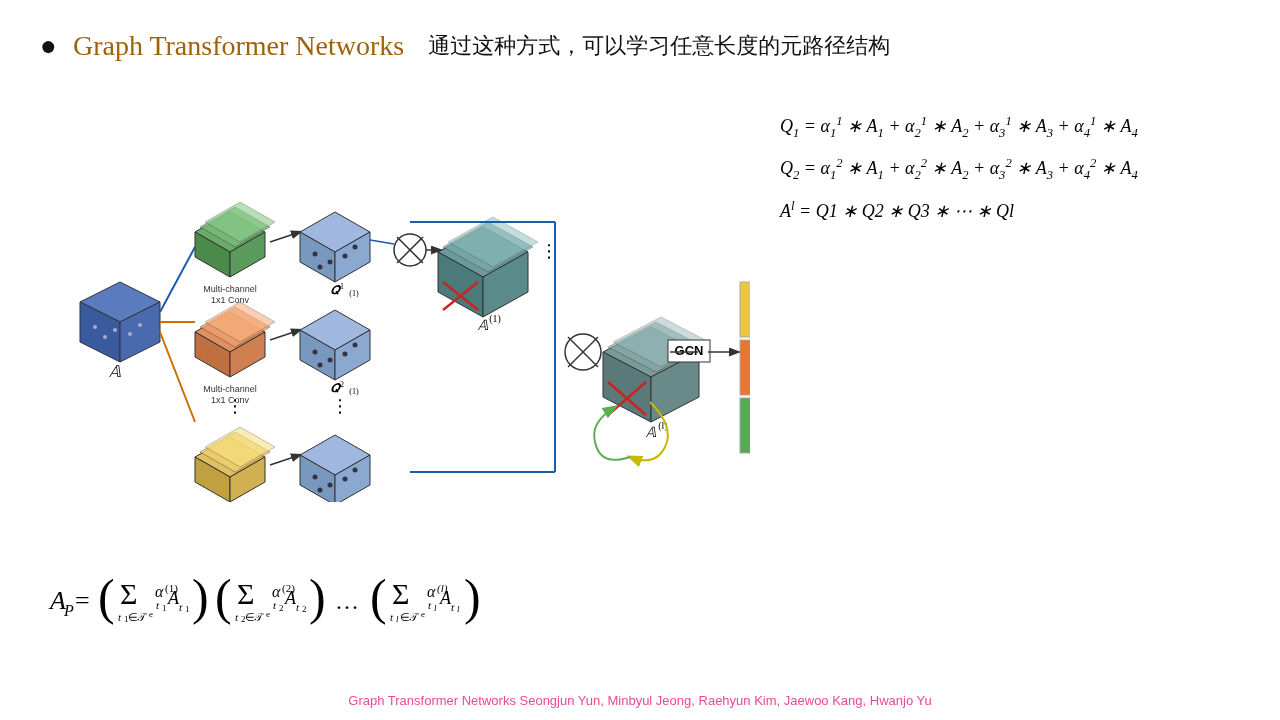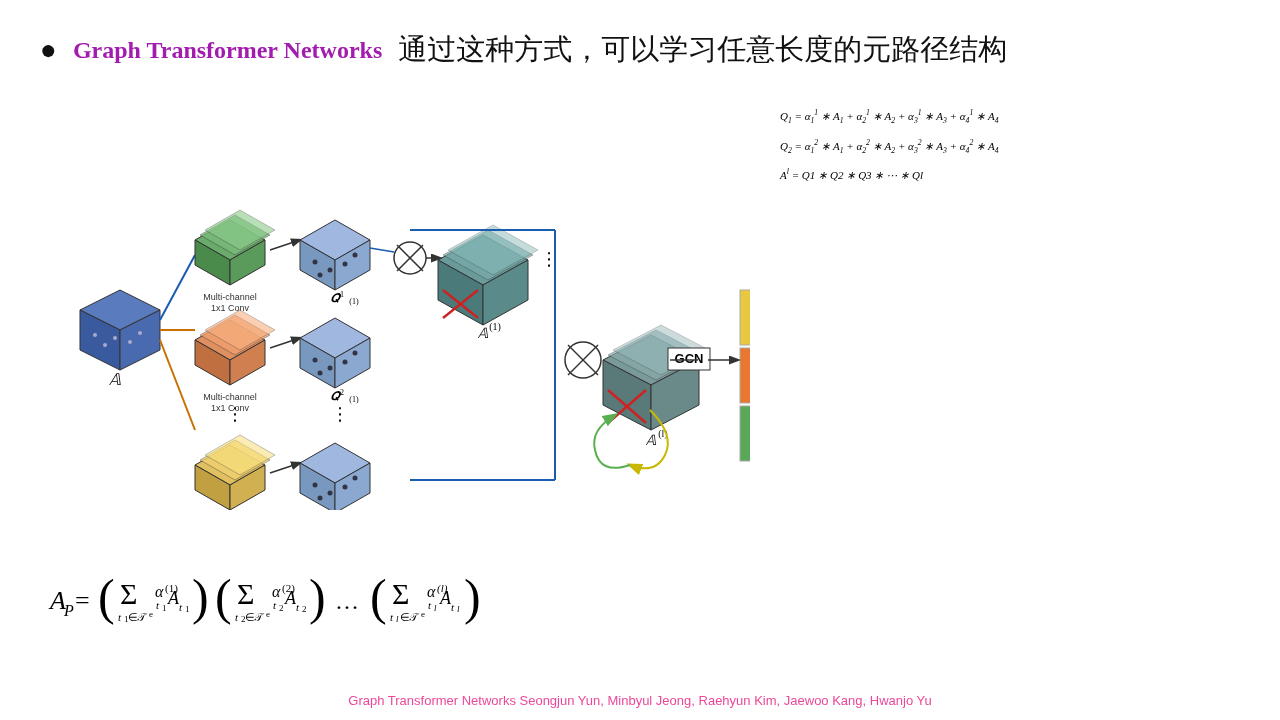--- a/index.html
+++ b/index.html
@@ -25,28 +25,29 @@
       align-items: center;
       gap: 16px;
       margin-bottom: 20px;
     }
     .title-bullet {
       font-size: 28px;
       font-weight: bold;
       color: #111;
     }
     .title-main {
-      font-size: 24px;
-      font-weight: bold;
-      color: #a21caf;
+      font-size: 28px;
+      font-weight: normal;
+      color: #a16207;
     }
     .title-sub {
-      font-size: 29px;
+      font-size: 22px;
       color: #111;
       font-family: 'SimSun', 'STSong', serif;
+      margin-left: 8px;
     }
 
     
     .formula-area {
       display: flex;
       flex-direction: column;
       justify-content: center;
       gap: 8px;
       margin-left: 30px;
       font-family: 'Times New Roman', Times, serif;
@@ -267,21 +268,21 @@
         </marker>
         <marker id="arr-gold" markerWidth="8" markerHeight="8" refX="6" refY="3" orient="auto">
           <path d="M0,0 L0,6 L8,3 z" fill="#c8b800"></path>
         </marker>
         <marker id="arr-green" markerWidth="8" markerHeight="8" refX="6" refY="3" orient="auto">
           <path d="M0,0 L0,6 L8,3 z" fill="#5ab050"></path>
         </marker>
       </defs>
     </svg>
 
-    <div class="formula-area" style="margin-top:16px; font-size:11px; line-height:1.8;">
+    <div class="formula-area" style="margin-top:28px; font-size:18px; line-height:1.8;">
 
       <div style="font-style:italic;">
         <i>Q</i><sub>1</sub> = α<sub>1</sub><sup>1</sup> ∗ <i>A</i><sub>1</sub> + α<sub>2</sub><sup>1</sup> ∗ <i>A</i><sub>2</sub> + α<sub>3</sub><sup>1</sup> ∗ <i>A</i><sub>3</sub> + α<sub>4</sub><sup>1</sup> ∗ <i>A</i><sub>4</sub>
       </div>
 
       <div style="font-style:italic;">
         <i>Q</i><sub>2</sub> = α<sub>1</sub><sup>2</sup> ∗ <i>A</i><sub>1</sub> + α<sub>2</sub><sup>2</sup> ∗ <i>A</i><sub>2</sub> + α<sub>3</sub><sup>2</sup> ∗ <i>A</i><sub>3</sub> + α<sub>4</sub><sup>2</sup> ∗ <i>A</i><sub>4</sub>
       </div>
 
 

